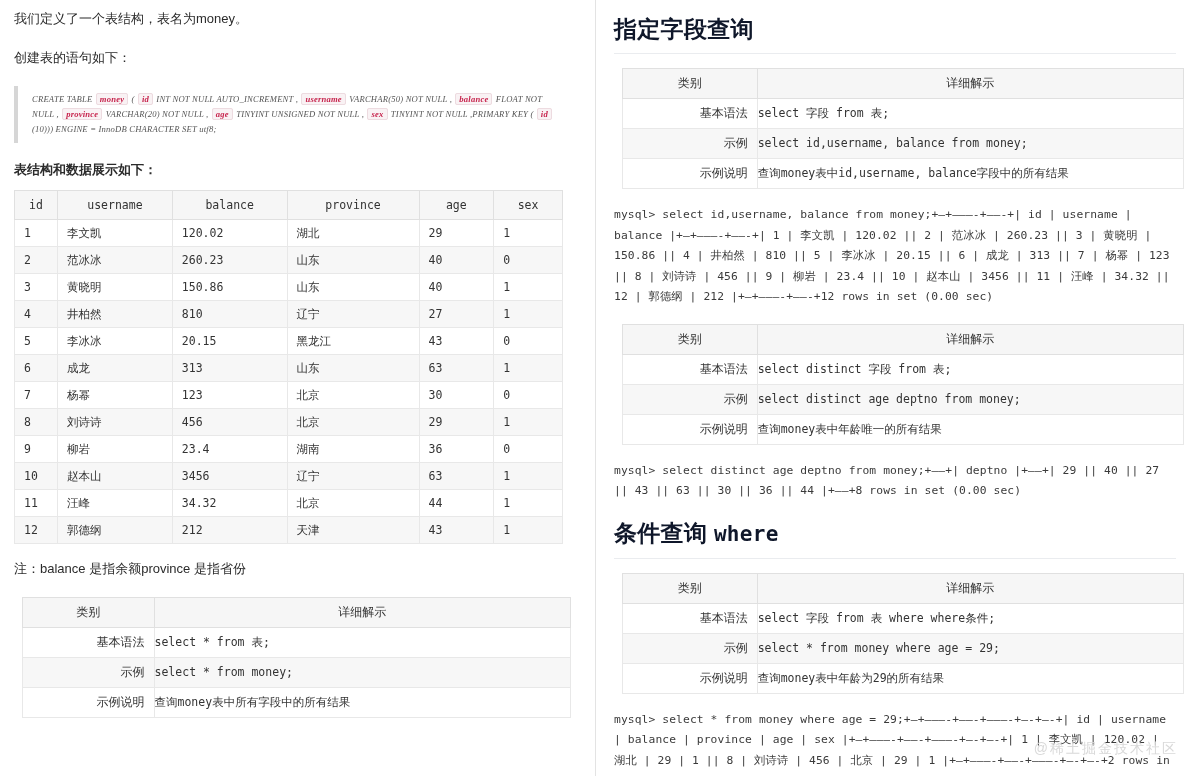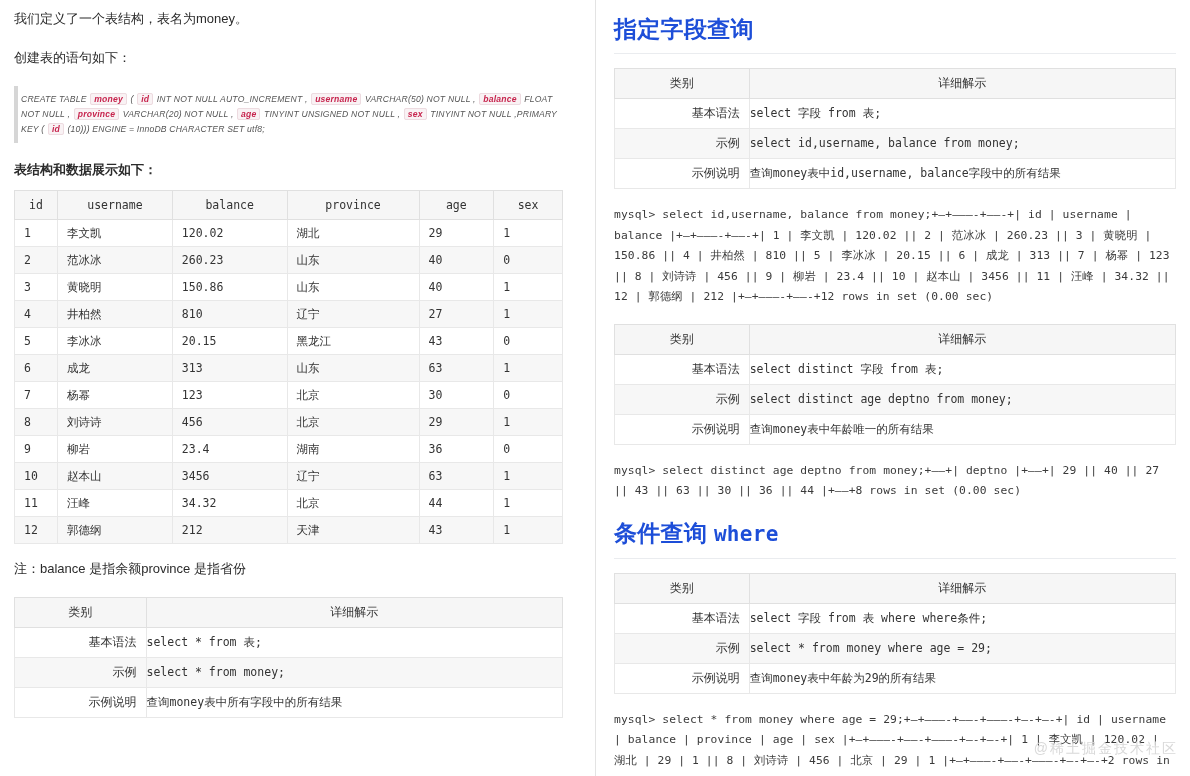--- a/index.html
+++ b/index.html
@@ -38,35 +38,35 @@
     color: #2b2b2b;
   }
   p.tight { margin-bottom: 10px; font-weight: bold; }
 
   h2.heading {
     margin: 6px 0 14px 0;
     padding: 0 0 9px 0;
     font-size: 23px;
     line-height: 30px;
     font-weight: bold;
-    color: #1d4ed8;
+    color: #0f172a;
     border-bottom: 1px solid #eaecef;
     letter-spacing: 0.3px;
   }
   h2.heading .mono {
     font-family: "DejaVu Sans Mono", "Liberation Mono", monospace;
     font-size: 21px;
   }
 
   
   .codequote {
     border-left: 4px solid #d6d6d6;
-    padding: 6px 2px 6px 3px;
+    padding: 6px 2px 6px 14px;
     margin: 6px 0 16px 0;
-    font-family: Liberation Sans, sans-serif;
+    font-family: Liberation Serif, serif;
     font-style: italic;
     font-size: 8.6px;
     line-height: 15px;
     color: #555;
     letter-spacing: 0.2px;
   }
   .tok {
     font-style: italic;
     color: #c7254e;
     background: #f9f2f4;
@@ -113,21 +113,21 @@
   table.money col.c-user { width: 20%; }
   table.money col.c-bal { width: 20%; }
   table.money col.c-prov { width: 23%; }
   table.money col.c-age { width: 13%; }
   table.money col.c-sex { width: 12%; }
 
   
   table.syn {
     border-collapse: collapse;
     width: 100%;
-    margin: 0 0 16px 0;
+    margin: 0 0 16px 8px;
     border: 1px solid #e0e0e0;
     font-size: 12px;
   }
   table.syn col.c-cat { width: 24%; }
   table.syn th {
     background: #f6f6f6;
     font-weight: normal;
     padding: 6px 8px;
     border: 1px solid #e0e0e0;
     text-align: center;

